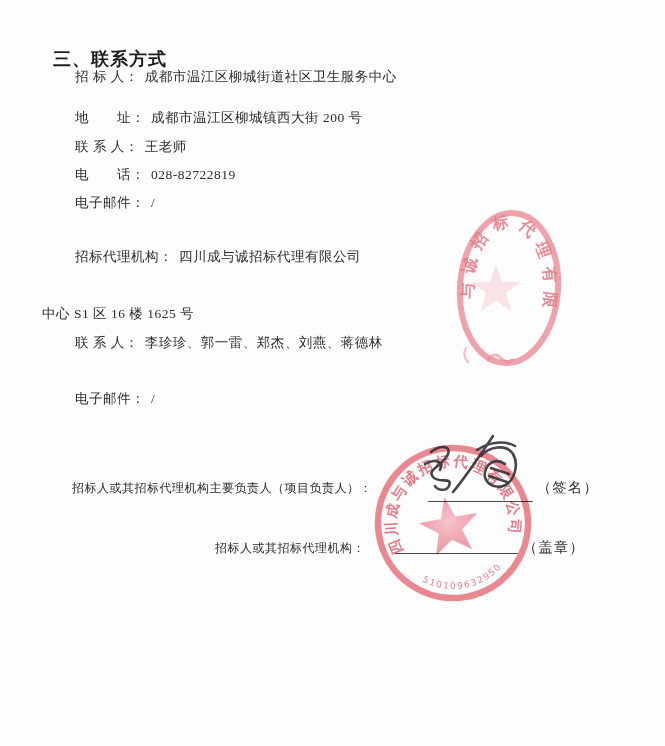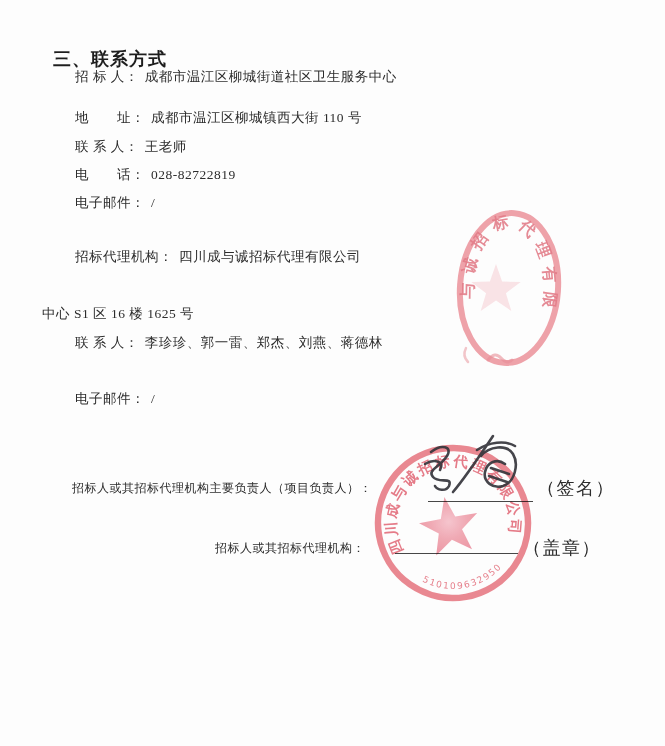--- a/index.html
+++ b/index.html
@@ -14,37 +14,37 @@
   }
   .heading{
     position:absolute;left:53px;top:47px;margin:0;
     font-size:18px;font-weight:bold;letter-spacing:1px;color:#1e1e1e;
   }
   .row{position:absolute;left:75px;white-space:nowrap;line-height:18px;}
   .row .lbl{white-space:pre;letter-spacing:0.5px;}
   .row .val{margin-left:6px;letter-spacing:0.5px;}
   .row.cont{left:42px;}
   .sig-label{position:absolute;white-space:nowrap;font-size:12px;line-height:18px;letter-spacing:0.5px;}
-  .sig-suffix{position:absolute;white-space:nowrap;font-size:18px;line-height:18px;letter-spacing:1.5px;}
+  .sig-suffix{position:absolute;white-space:nowrap;font-size:14px;line-height:18px;letter-spacing:1.5px;}
   .underline{position:absolute;height:0;border-top:1.6px solid #474747;}
   .stamp{position:absolute;mix-blend-mode:multiply;}
   .signature-svg{position:absolute;}
 </style>
 </head>
 <body>
 
 <div class="page">
 
   <h2 class="heading">三、联系方式</h2>
 
   <div class="row" style="top:68px">
     <span class="lbl">招 标 人：</span><span class="val">成都市温江区柳城街道社区卫生服务中心</span>
   </div>
   <div class="row" style="top:109px">
-    <span class="lbl">地　　址：</span><span class="val">成都市温江区柳城镇西大街 110 号</span>
+    <span class="lbl">地　　址：</span><span class="val">成都市温江区柳城镇西大街 200 号</span>
   </div>
   <div class="row" style="top:138px">
     <span class="lbl">联 系 人：</span><span class="val">王老师</span>
   </div>
   <div class="row" style="top:166px">
     <span class="lbl">电　　话：</span><span class="val">028-82722819</span>
   </div>
   <div class="row" style="top:194px">
     <span class="lbl">电子邮件：</span><span class="val">/</span>
   </div>

